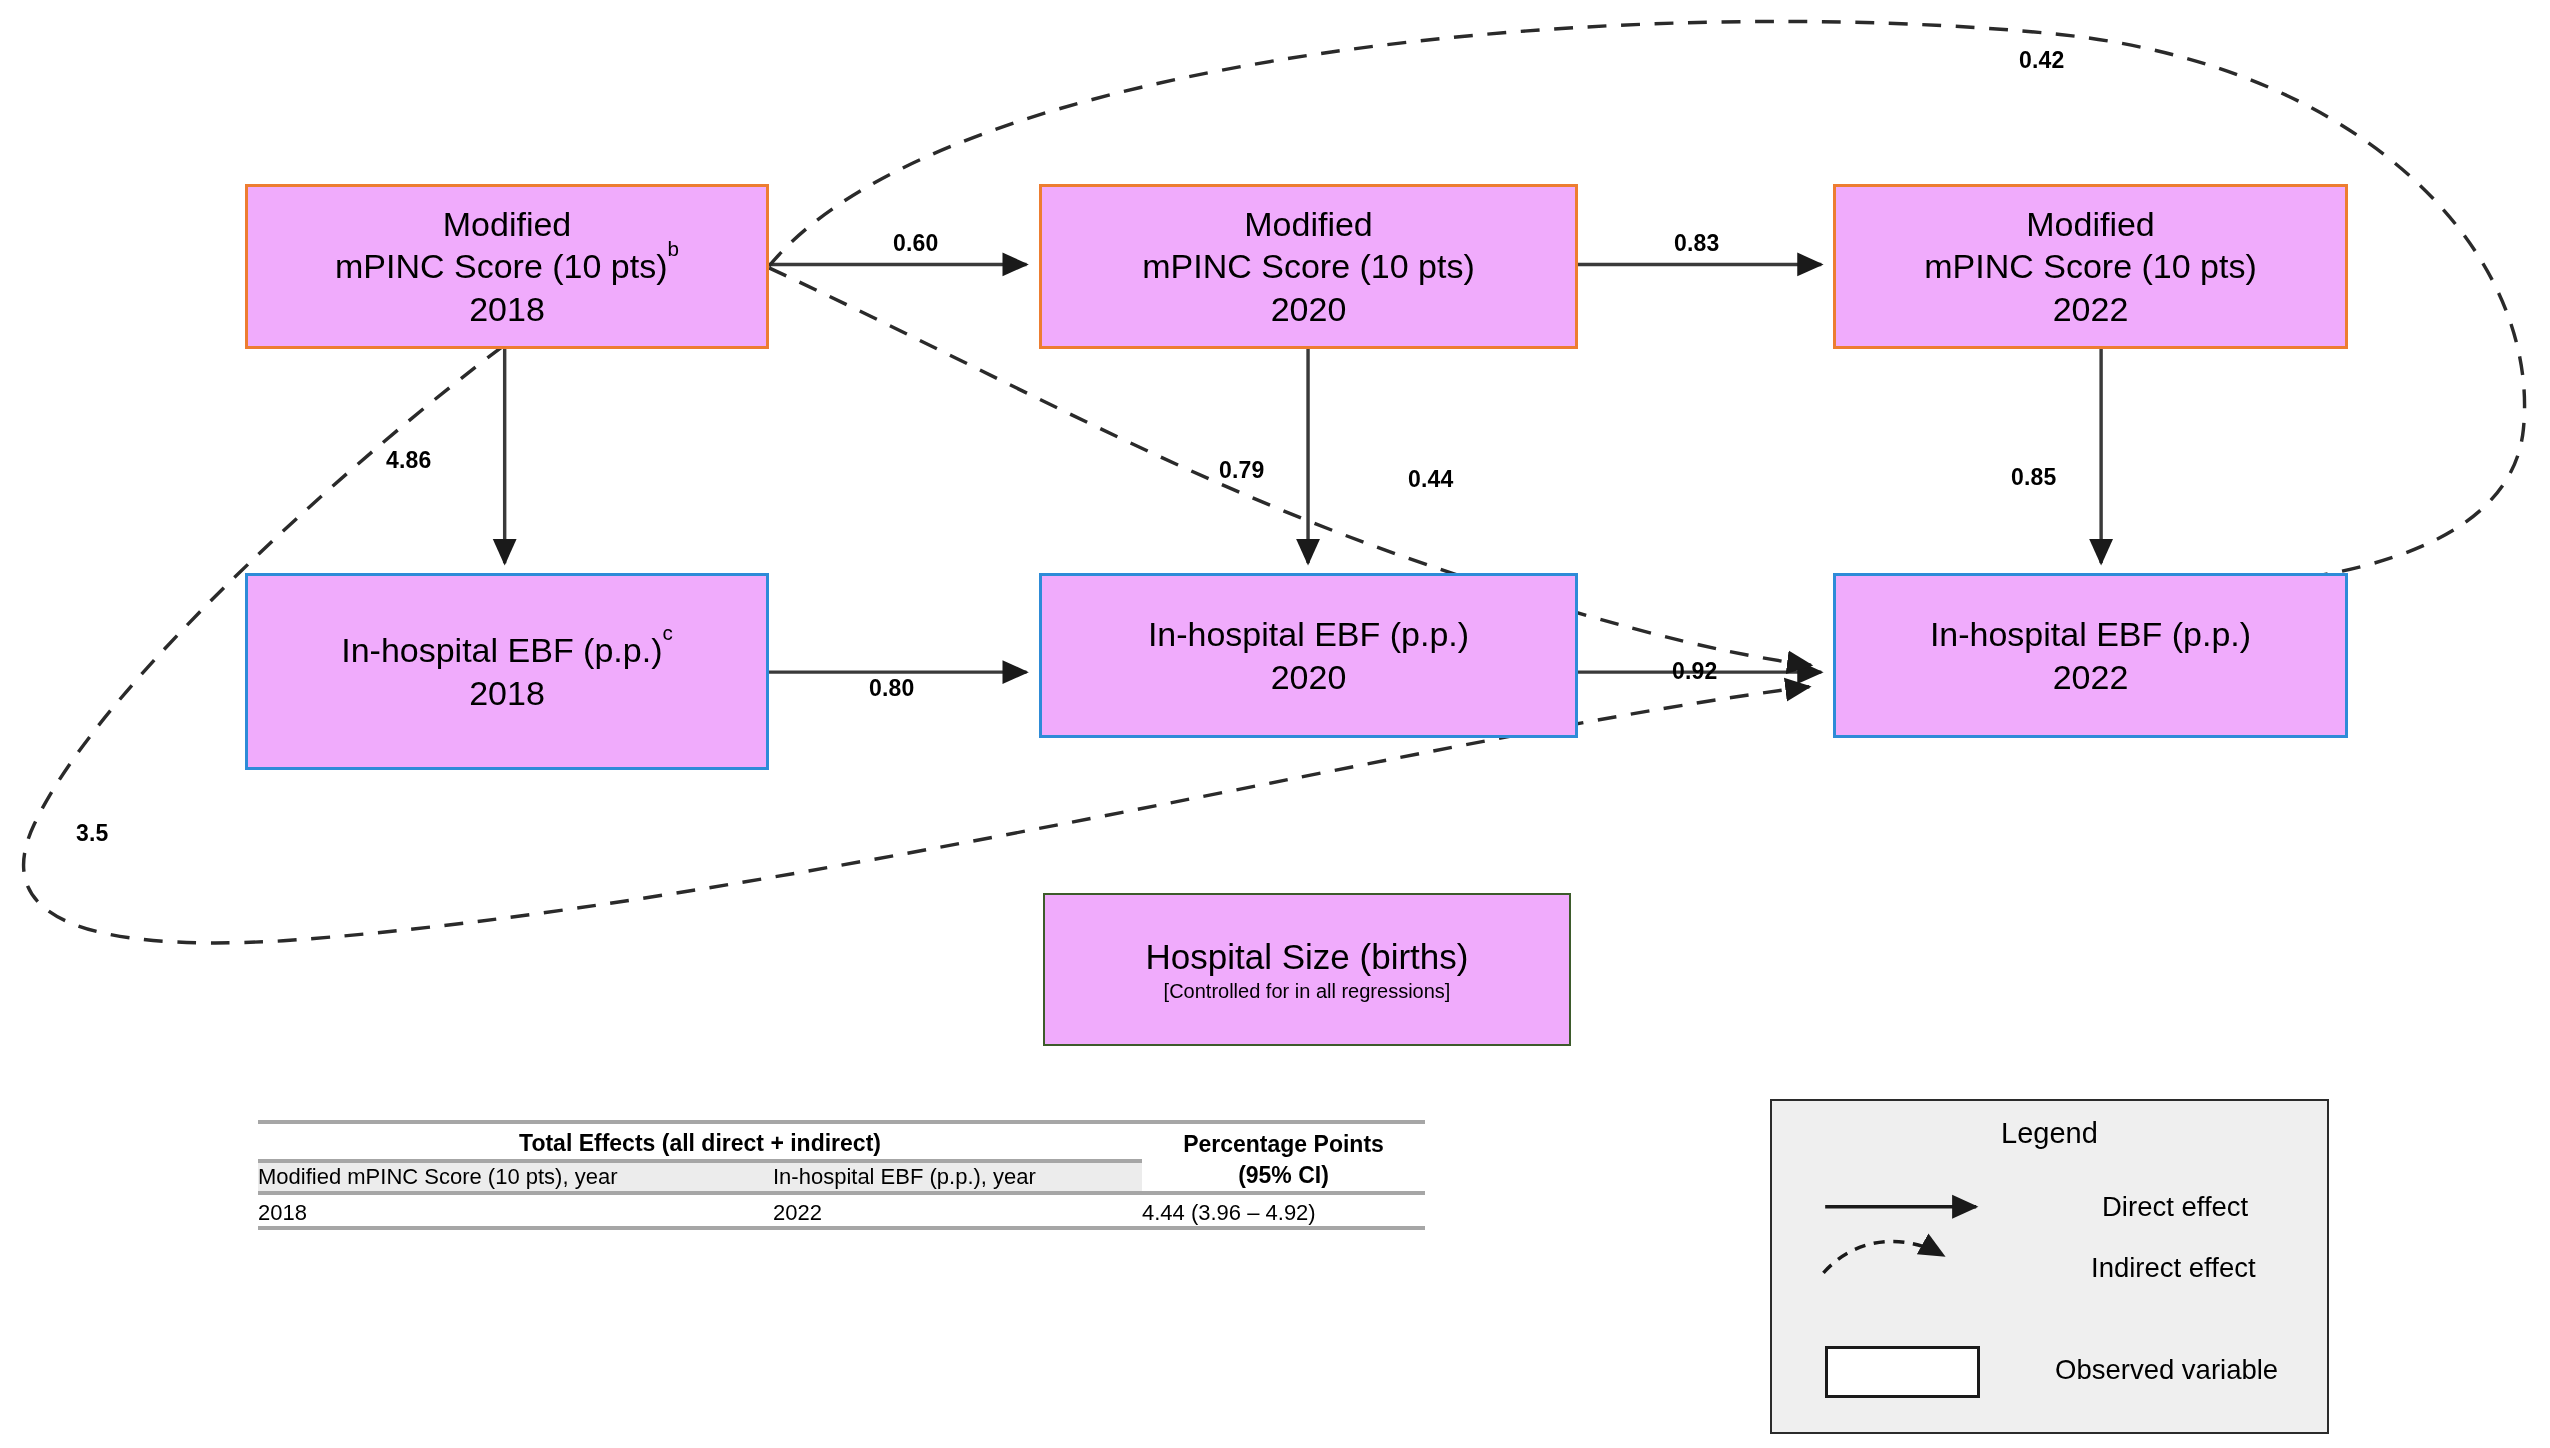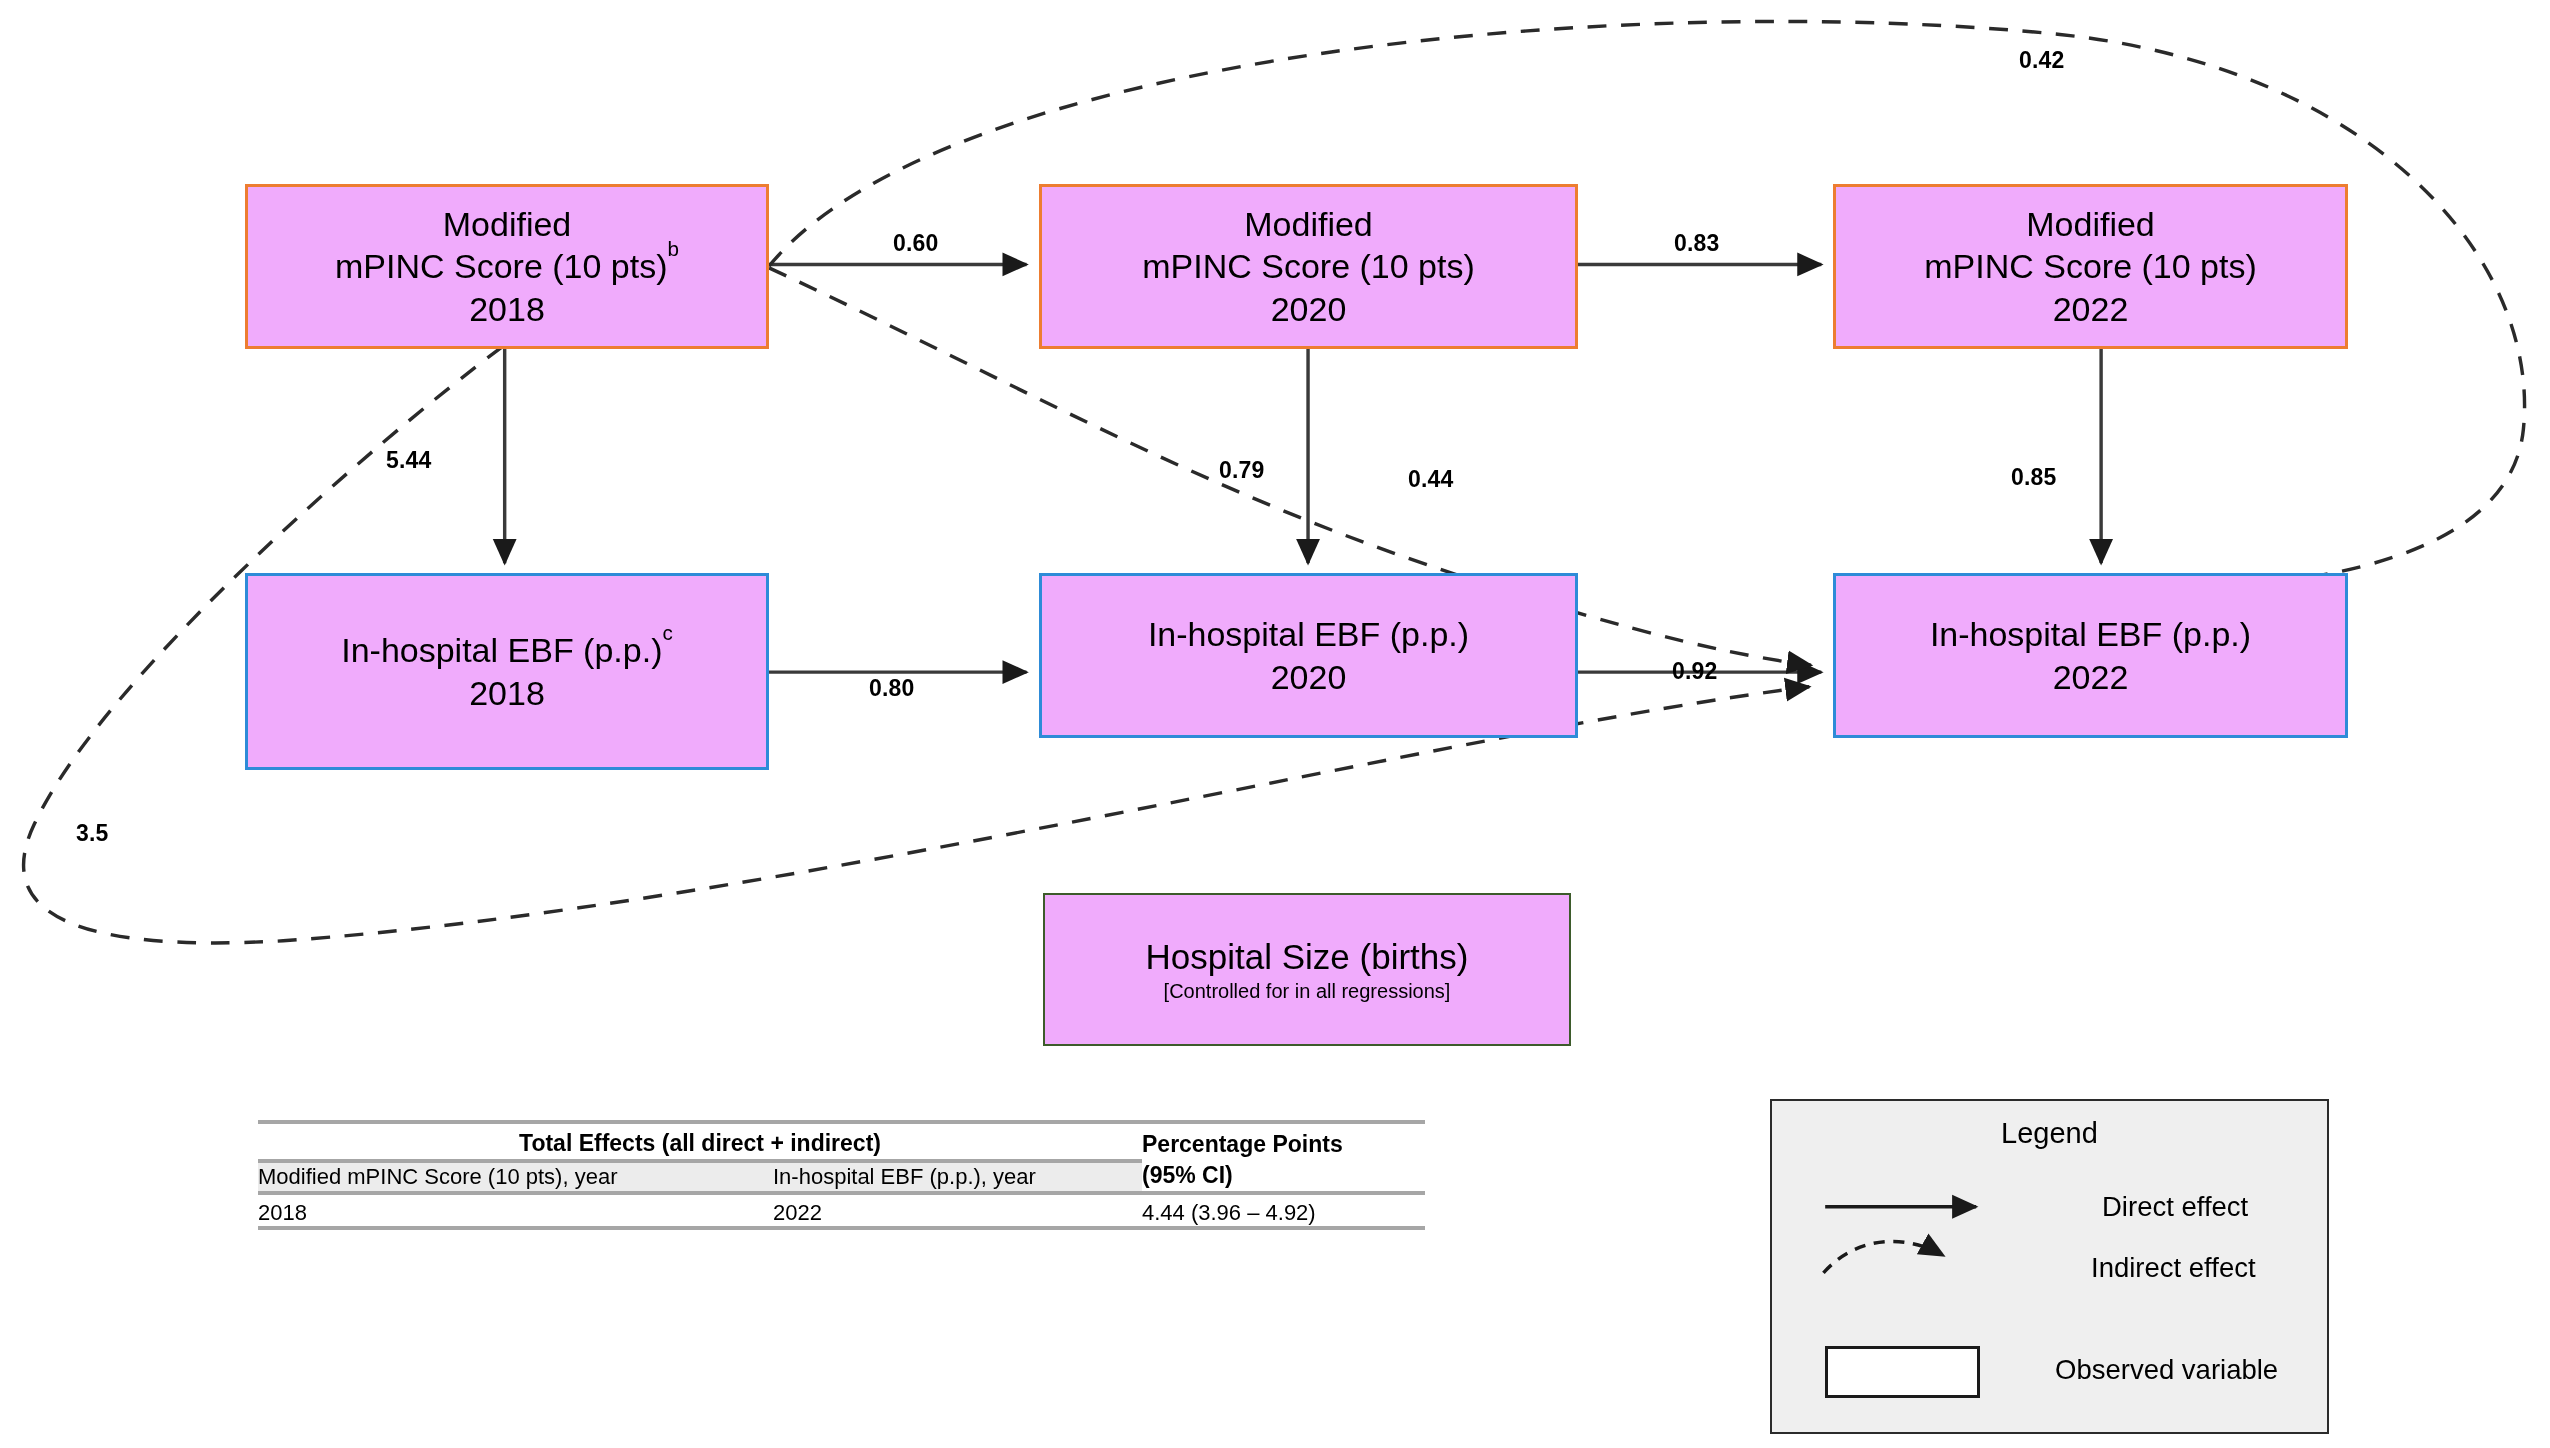--- a/index.html
+++ b/index.html
@@ -35,21 +35,21 @@
   
   #effects-table{
     position:absolute;left:258px;top:1120px;width:1167px;
     border-collapse:collapse;font-size:22px;
   }
   #effects-table td,#effects-table th{padding:0;}
   .th-group{
     text-align:center;font-weight:bold;font-size:23px;padding:12px 0 13.7px 0;
   }
   .th-right{
-    font-weight:bold;font-size:23px;text-align:left;padding-left:19px;
+    font-weight:bold;font-size:23px;text-align:center;padding-left:19px;
     vertical-align:middle;line-height:1.35;
   }
   .th-sub{
     background:#ececec;font-weight:normal;font-size:22px;text-align:left;
     padding:13.7px 0 15.5px 12px;
   }
   .th-sub.c2{padding-left:19px;}
   .td-body{font-size:22px;text-align:left;padding:15.5px 0 17px 12px;}
   .td-body.c2{padding-left:19px;}
   .td-body.c3{padding-left:19px;}
@@ -157,21 +157,21 @@
     <div class="l3">2022</div>
   </div>
 
   <div class="node green" style="left:1043px;top:893px;width:528px;height:153px;">
     <div class="l1" style="font-size:35px;">Hospital Size (births)</div>
     <div class="sub-note">[Controlled for in all regressions]</div>
   </div>
 
   <div class="elabel" style="left:893px;top:230px;">0.60</div>
   <div class="elabel" style="left:1674px;top:230px;">0.83</div>
-  <div class="elabel" style="left:386px;top:447px;">5.44</div>
+  <div class="elabel" style="left:386px;top:447px;">4.86</div>
   <div class="elabel" style="left:1219px;top:457px;">0.79</div>
   <div class="elabel" style="left:2011px;top:464px;">0.85</div>
   <div class="elabel" style="left:869px;top:675px;">0.80</div>
   <div class="elabel" style="left:1672px;top:658px;">0.92</div>
   <div class="elabel" style="left:2019px;top:47px;">0.42</div>
   <div class="elabel" style="left:1408px;top:466px;">0.44</div>
   <div class="elabel" style="left:76px;top:820px;">3.5</div>
 
   <table id="effects-table">
     <tbody>

